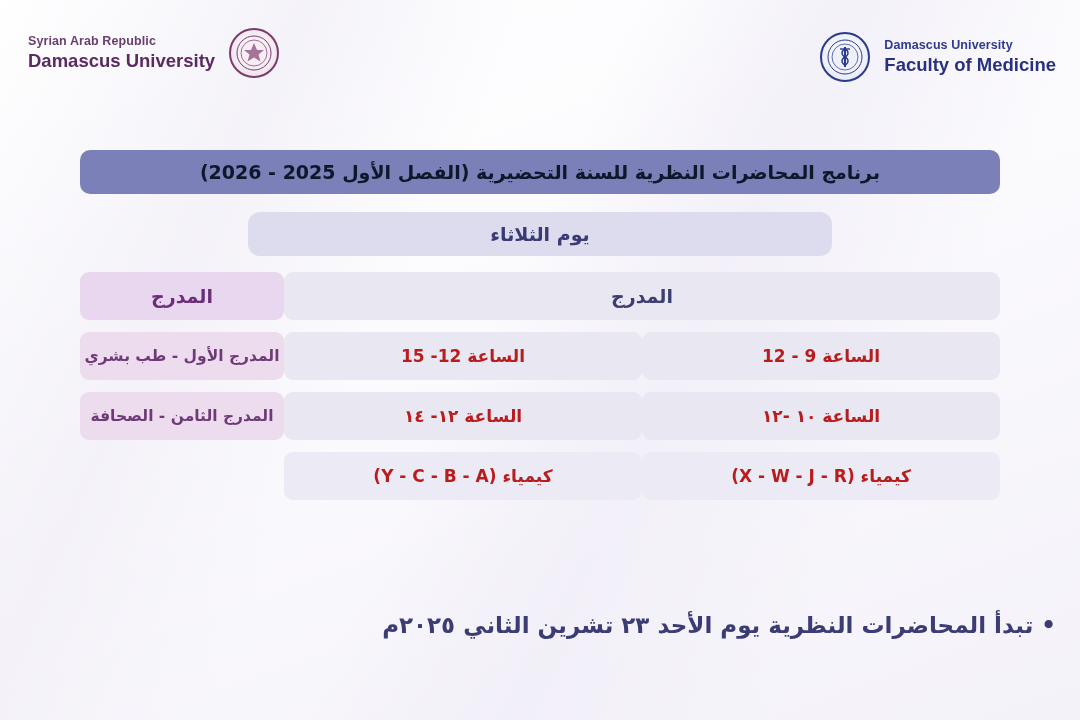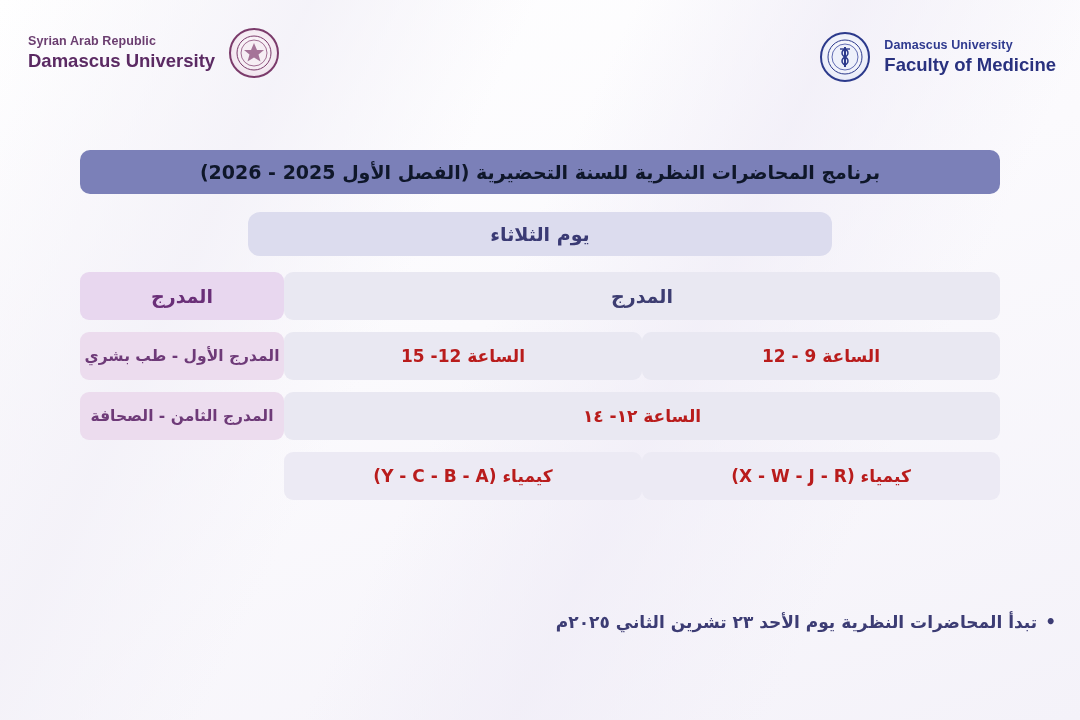--- a/index.html
+++ b/index.html
@@ -172,21 +172,21 @@
   }
   .row-sub .cell-half { background: #eceaf4; }
 
   
   .footnote {
     position: absolute;
     top: 612px;
     right: 24px;
     width: 1010px;
     text-align: right;
-    font-size: 17px;
+    font-size: 23px;
     font-weight: bold;
     color: #3c3c74;
     direction: rtl;
   }
   .footnote .bullet {
     display: inline-block;
     margin-left: 8px;
   }
 </style>
 </head>
@@ -243,20 +243,21 @@
     <div class="row">
       <div class="cell cell-hall">المدرج الأول - طب بشري</div>
       <div class="cell cell-half">الساعة 12- 15</div>
       <div class="cell cell-half">الساعة 9 - 12</div>
     </div>
 
 
     <div class="row">
       <div class="cell cell-hall">المدرج الثامن - الصحافة</div>
       <div class="cell cell-half">الساعة ١٢- ١٤</div>
+      <div class="cell cell-half">الساعة ١٠ -١٢</div>
     </div>
 
     <div class="row row-sub">
       <div class="cell cell-empty"></div>
       <div class="cell cell-half">كيمياء (Y - C - B - A)</div>
       <div class="cell cell-half">كيمياء (X - W - J - R)</div>
     </div>
 
   </div>
 

